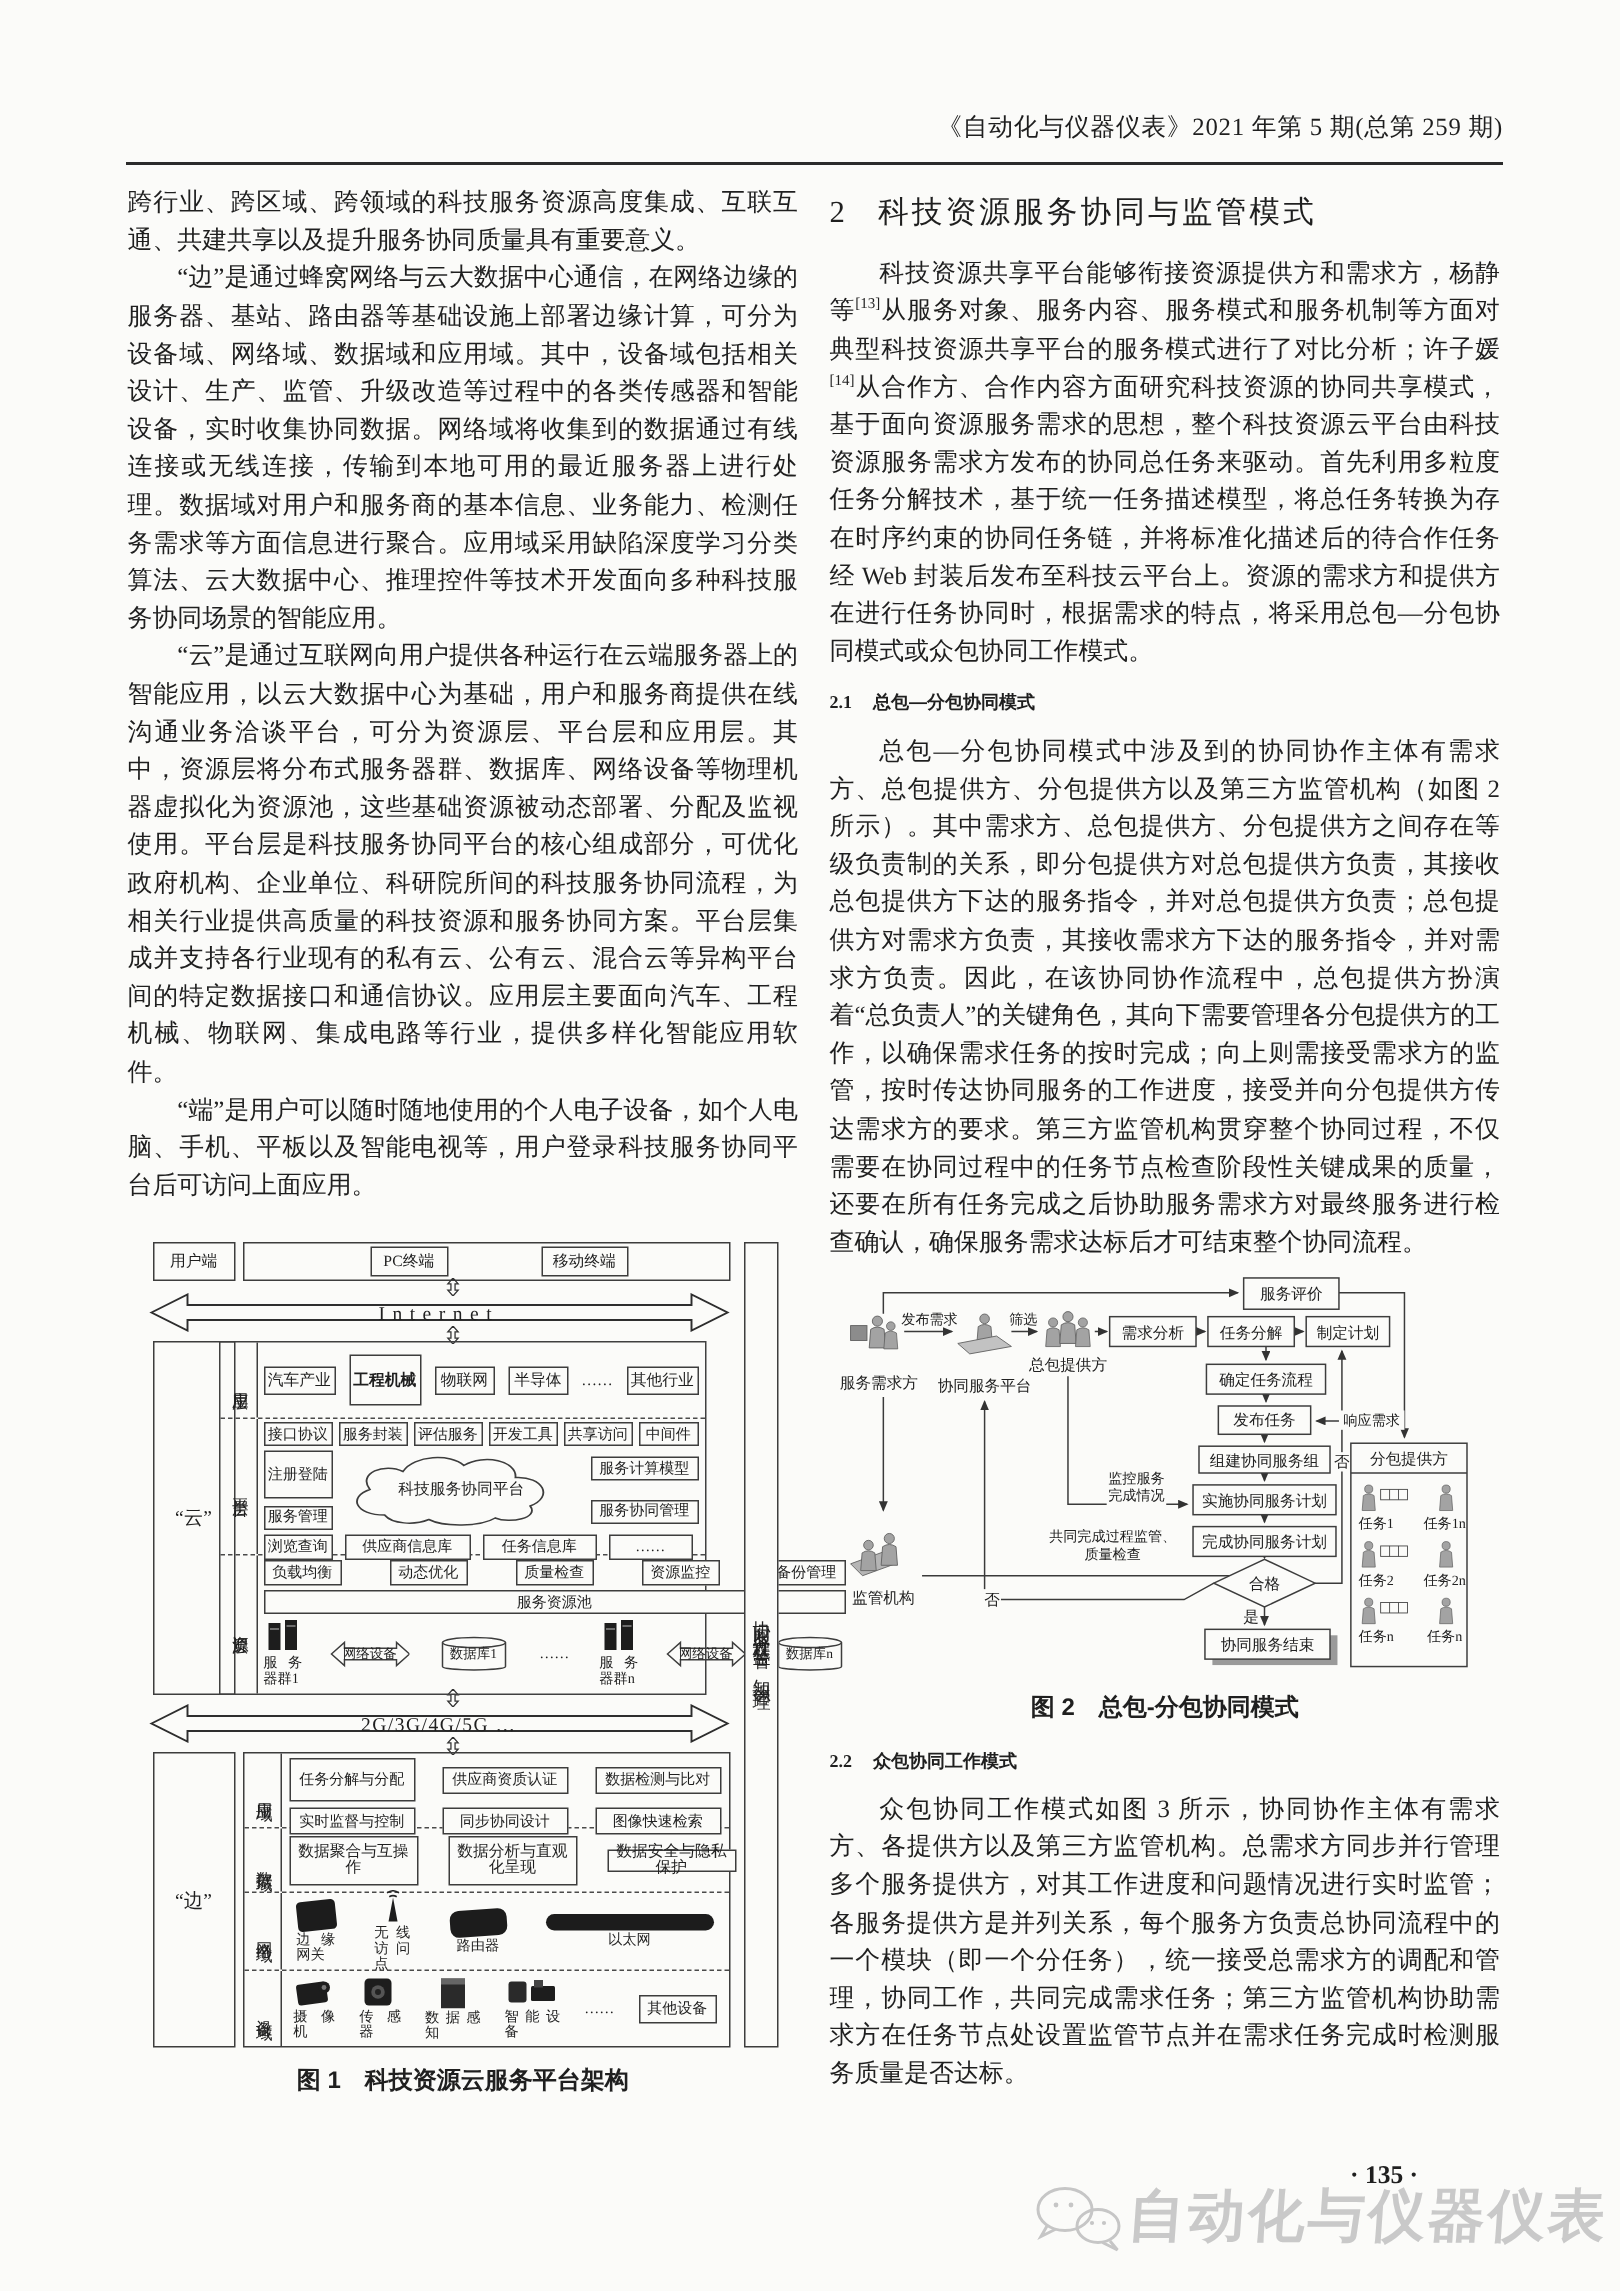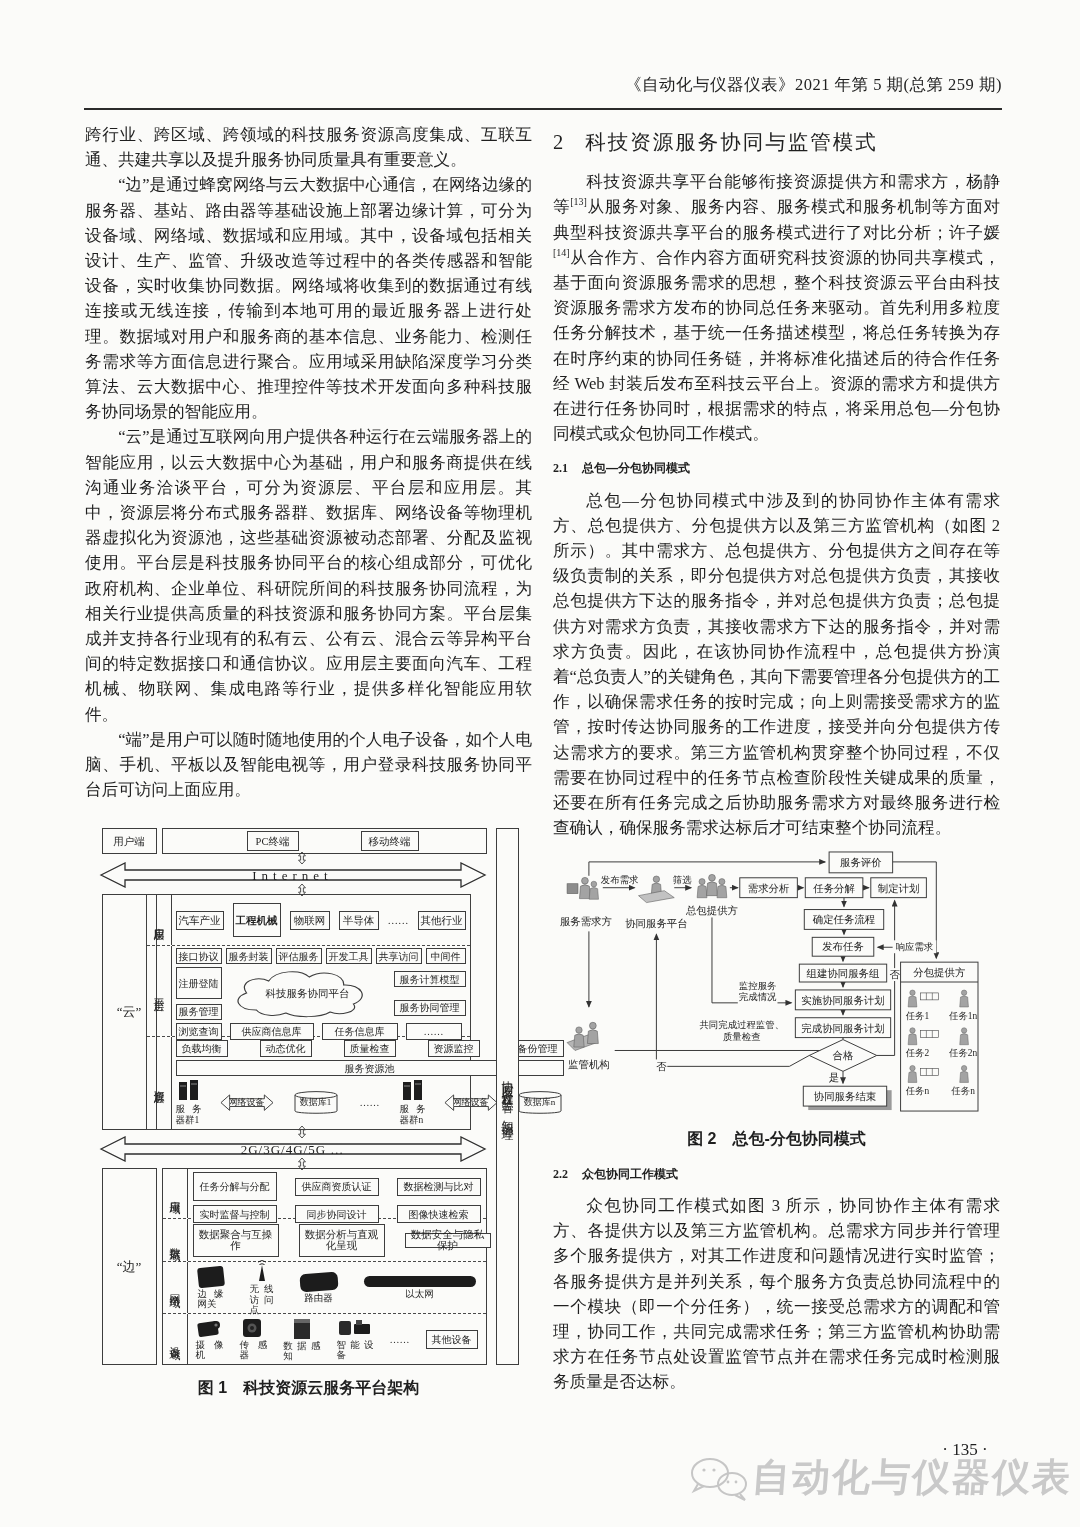--- a/index.html
+++ b/index.html
@@ -58,21 +58,21 @@
   .lbl-under{font-size:9.5px;margin-top:2px;}
   
   .fig2-wrap{margin-top:8px;}
   .fig2-wrap svg{display:block;margin:0 auto;}
   .fig2-wrap text{font-size:10.5px;fill:#222;font-family:"Liberation Serif",serif;}
   .fig2-wrap .nb{fill:#fbfbf9;stroke:#3d3d3d;stroke-width:1;}
   .fig2-wrap .ln{fill:none;stroke:#3a3a3a;stroke-width:1;}
   .fig2-wrap .person{fill:#a3a3a3;stroke:#5f5f5f;stroke-width:.6;}
   .fig2-wrap .under{fill:#fbfbf9;stroke:none;}
   
-  .page-number{position:absolute;top:1440px;left:900px;width:130px;text-align:center;font-size:17px;}
+  .page-number{position:absolute;top:1440px;left:900px;width:130px;font-size:17px;font-weight:bold;}
   .brand{position:absolute;top:1452px;left:688px;display:flex;align-items:center;color:#c9c9c9;}
   .brand .brand-text{font-size:38px;font-weight:bold;letter-spacing:2px;transform:skewX(-4deg);
       font-family:"Liberation Serif",serif;}
 </style>
 </head>
 <body>
 
 <div class="page">
 
   <div class="journal-line">《自动化与仪器仪表》2021 年第 5 期(总第 259 期)</div>

